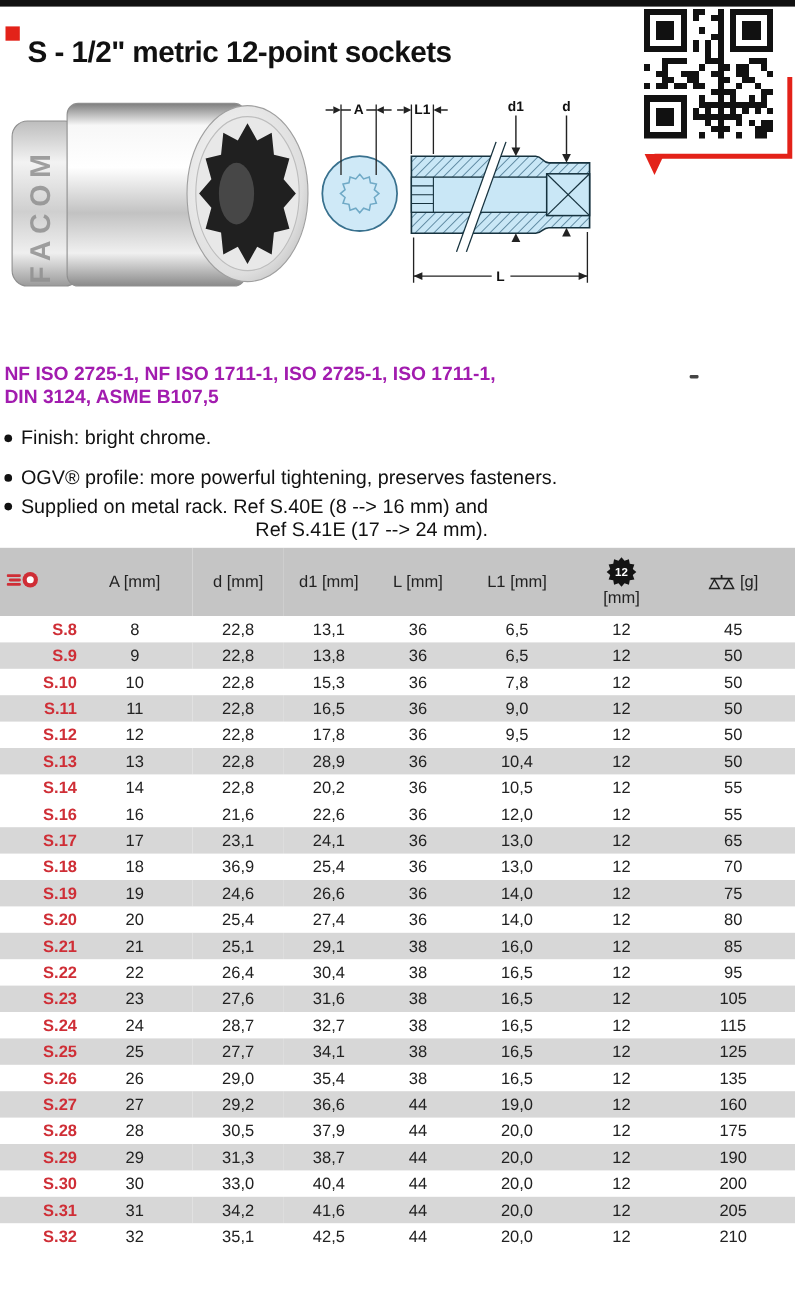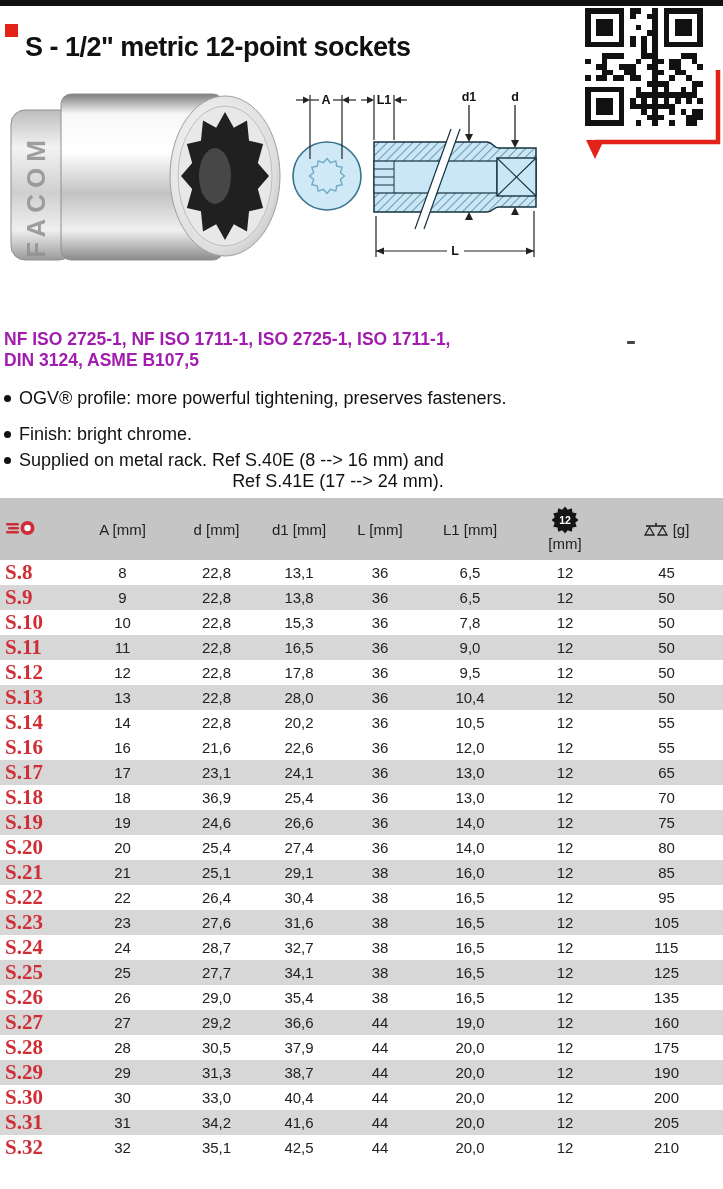--- a/index.html
+++ b/index.html
@@ -29,21 +29,21 @@
   .spec-table{position:absolute;left:0;top:498px;width:723px;border-collapse:collapse;table-layout:fixed;}
   .spec-table col.c0{width:70px}.spec-table col.c1{width:105px}.spec-table col.c2{width:83px}
   .spec-table col.c3{width:82px}.spec-table col.c4{width:80px}.spec-table col.c5{width:100px}
   .spec-table col.c6{width:90px}.spec-table col.c7{width:113px}
   .spec-table thead th{background:#c5c5c5;height:62px;font-size:15px;font-weight:normal;
                        color:#222;text-align:center;vertical-align:middle;padding:0;}
   .spec-table thead th.ref-h{text-align:left;padding-left:6px;}
   .th-stack{display:flex;flex-direction:column;align-items:center;gap:1px;}
   .th-inline{display:flex;align-items:center;justify-content:center;gap:5px;}
   .spec-table td{height:24px;padding:0;font-size:15px;color:#222;text-align:center;vertical-align:middle;}
-  .spec-table td.ref{color:#cf2e36;font-weight:bold;text-align:left;padding-left:5px;font-size:21px;font-family:Liberation Serif, serif;}
+  .spec-table td.ref{color:#cf2e36;font-weight:bold;text-align:right;padding-left:5px;font-size:15px;}
   .spec-table tr.alt td{background:#d7d7d7;}
 </style>
 </head>
 <body>
 
 <div class="page">
 
   <div class="topbar"></div>
   <div class="red-bullet"></div>
   <h1 class="title">S - 1/2" metric 12-point sockets</h1>
@@ -292,25 +292,25 @@
     <text class="dim-text" x="172" y="170" text-anchor="middle">L</text>
   </svg>
 
   <div class="standards">NF ISO 2725-1, NF ISO 1711-1, ISO 2725-1, ISO 1711-1,
 DIN 3124, ASME B107,5</div>
   <div class="stray-mark"></div>
 
   <ul class="features">
       <li>
         <span class="dot"></span>
-        <span class="btext">OGV® profile: more powerful tightening, preserves fasteners.</span>
+        <span class="btext">Finish: bright chrome.</span>
       </li>
       <li>
         <span class="dot"></span>
-        <span class="btext">Finish: bright chrome.</span>
+        <span class="btext">OGV® profile: more powerful tightening, preserves fasteners.</span>
       </li>
       <li>
         <span class="dot"></span>
         <span class="btext">Supplied on metal rack. Ref S.40E (8 --&gt; 16 mm) and
 Ref S.41E (17 --&gt; 24 mm).</span>
       </li>
     </ul>
 
   <table class="spec-table">
     <colgroup>
@@ -409,21 +409,21 @@
           <td>17,8</td>
           <td>36</td>
           <td>9,5</td>
           <td>12</td>
           <td>50</td>
         </tr>
         <tr class="alt">
           <td class="ref">S.13</td>
           <td>13</td>
           <td>22,8</td>
-          <td>28,0</td>
+          <td>28,9</td>
           <td>36</td>
           <td>10,4</td>
           <td>12</td>
           <td>50</td>
         </tr>
         <tr>
           <td class="ref">S.14</td>
           <td>14</td>
           <td>22,8</td>
           <td>20,2</td>

